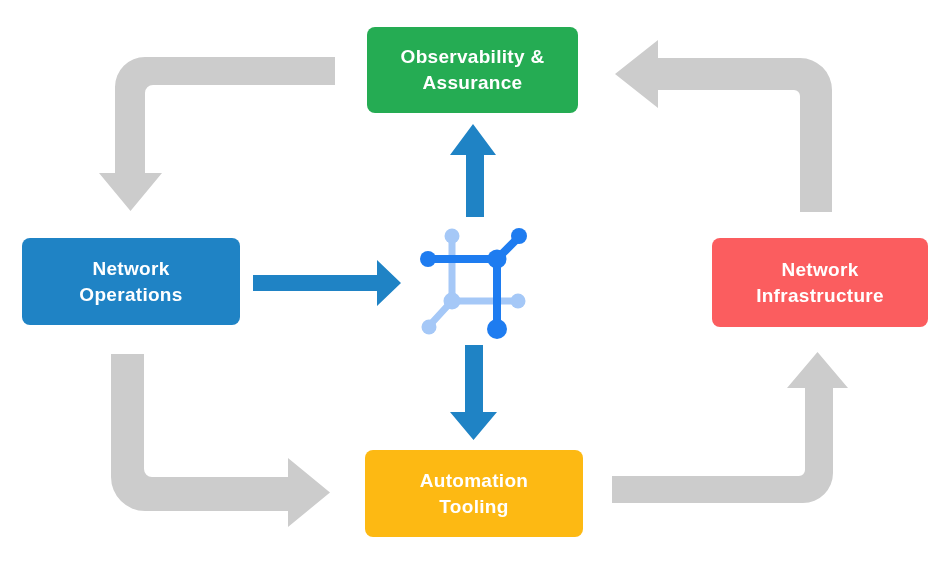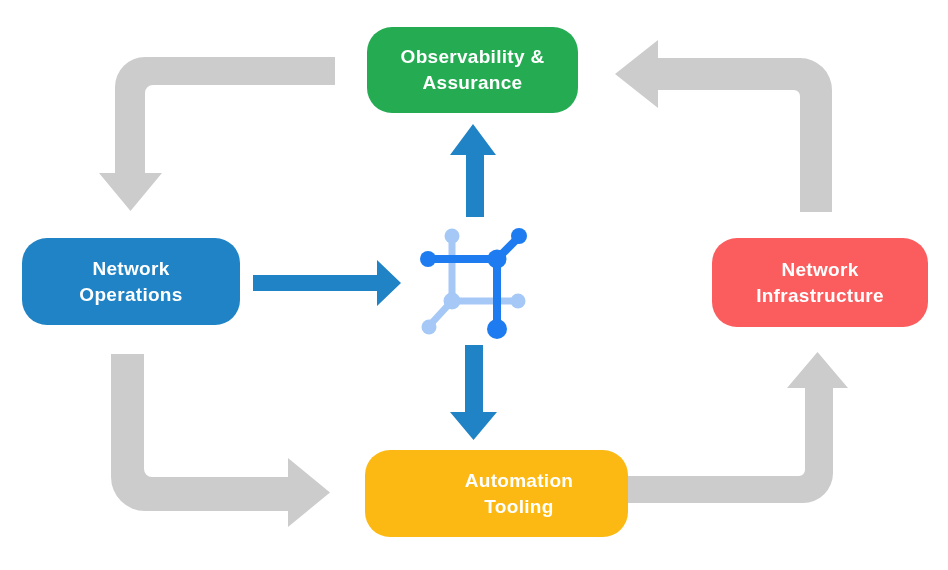--- a/index.html
+++ b/index.html
@@ -8,28 +8,28 @@
     width:948px;height:570px;
     background:#ffffff;
     overflow:hidden;
     font-family:"Liberation Sans", sans-serif;
   }
   .layer{position:absolute;left:0;top:0;width:948px;height:570px;}
   .node{
     position:absolute;
     display:flex;align-items:center;justify-content:center;
     text-align:center;
-    border-radius:25px;
+    border-radius:8px;
     font-size:19px;line-height:26px;font-weight:600;letter-spacing:.3px;
     white-space:pre-line;
   }
   .node-observability{left:367px;top:27px;width:211px;height:86px;}
   .node-operations{left:22px;top:238px;width:218px;height:87px;}
   .node-infrastructure{left:712px;top:238px;width:216px;height:89px;}
-  .node-automation{left:365px;top:450px;width:218px;height:87px;padding-left:45px;}
+  .node-automation{left:365px;top:450px;width:218px;height:87px;}
 </style>
 </head>
 <body>
 
 <div class="stage">
 
   <svg class="layer" width="948" height="570" viewBox="0 0 948 570">
 
     <g fill="#CCCCCC">
       <path d="M335 57 L145 57 A30 30 0 0 0 115 87 L115 173 L99 173 L130.5 211 L162 173 L145 173 L145 93 A8 8 0 0 1 153 85 L335 85 Z"></path>

